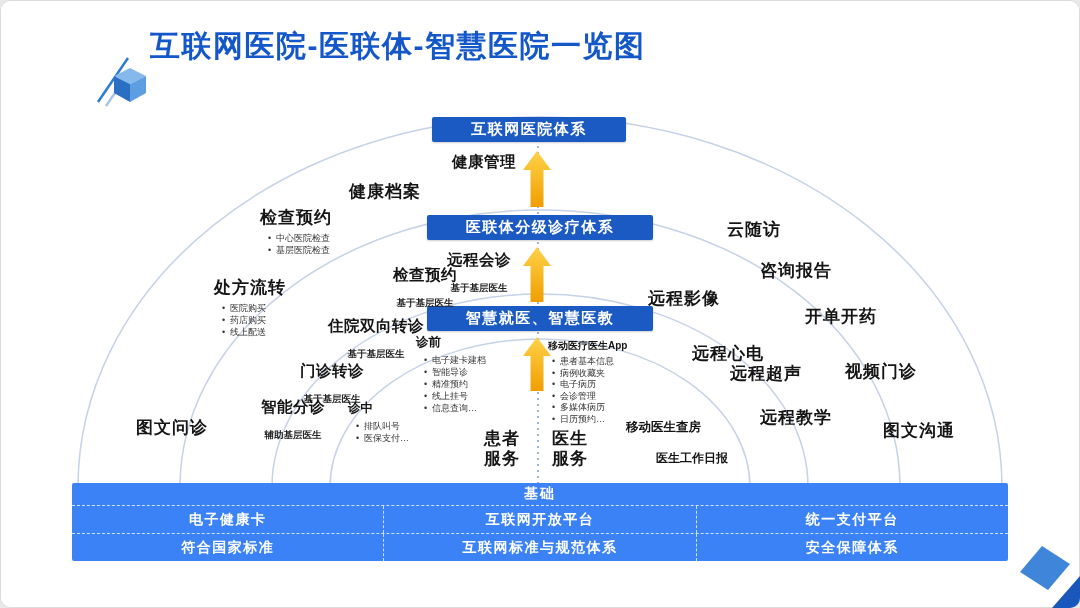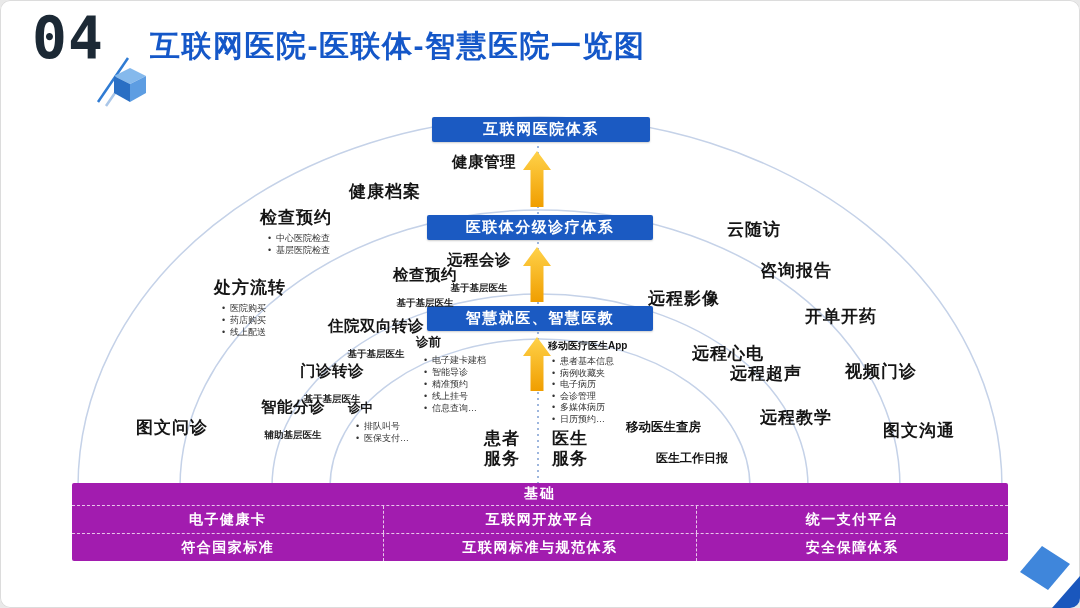--- a/index.html
+++ b/index.html
@@ -21,21 +21,21 @@
   .t-md{font-size:15.5px;font-weight:800;letter-spacing:.5px;white-space:nowrap;}
   .t-sm{font-size:12.5px;font-weight:800;white-space:nowrap;}
   .t-sm.light{font-weight:600;font-size:12px;}
   .t-xs{font-size:10px;font-weight:800;white-space:nowrap;}
   .sub{font-size:9.5px;font-weight:700;color:#222;margin-top:11px;white-space:nowrap;}
   ul.subs{list-style:none;margin:3px 0 0 8px;padding:0;font-size:9px;line-height:12px;color:#333;}
   ul.subs.tight{line-height:11.5px;margin-left:4px;}
   ul.subs li{position:relative;padding-left:8px;white-space:nowrap;}
   ul.subs li::before{content:"•";position:absolute;left:0;}
   .service{width:38px;font-size:17px;font-weight:800;line-height:20px;text-align:center;letter-spacing:1px;}
-  .foundation{position:absolute;left:72px;top:483px;width:936px;height:78px;background:#a21caf;
+  .foundation{position:absolute;left:72px;top:483px;width:936px;height:78px;background:#3b82f6;
               color:#fff;display:flex;flex-direction:column;border-radius:2px;}
   .f-head{height:22px;display:flex;align-items:center;justify-content:center;
           font-weight:800;font-size:14px;letter-spacing:2px;}
   .f-row{flex:1;display:flex;border-top:1px dashed rgba(255,255,255,.75);}
   .f-cell{flex:1;display:flex;align-items:center;justify-content:center;font-weight:700;
           font-size:14px;letter-spacing:1.5px;white-space:nowrap;}
   .f-cell + .f-cell{border-left:1px dashed rgba(255,255,255,.75);}
   .corner-svg{position:absolute;right:0;bottom:0;}
 </style>
 </head>
@@ -53,31 +53,30 @@
     <path d="M 78 487 A 462 370 0 0 1 1002 487" fill="none" stroke="#c5d2e8" stroke-width="1.5"></path>
     <path d="M 180 487 A 360 277 0 0 1 900 487" fill="none" stroke="#c5d2e8" stroke-width="1.5"></path>
     <path d="M 272 487 A 268 193 0 0 1 808 487" fill="none" stroke="#c5d2e8" stroke-width="1.5"></path>
     <path d="M 330 487 A 210 148 0 0 1 750 487" fill="none" stroke="#c5d2e8" stroke-width="1.5"></path>
     <line x1="538" y1="146" x2="538" y2="483" stroke="#7e9fd4" stroke-width="1.5" stroke-dasharray="2 4"></line>
     <polygon points="537,151 523,170 530.5,170 530.5,207 543.5,207 543.5,170 551,170" fill="url(#gold)"></polygon>
     <polygon points="537,247 523,266 530.5,266 530.5,302 543.5,302 543.5,266 551,266" fill="url(#gold)"></polygon>
     <polygon points="537,337 523,356 530.5,356 530.5,391 543.5,391 543.5,356 551,356" fill="url(#gold)"></polygon>
   </svg>
 
-  <div class="slide-num">04</div>
   <svg class="cube-svg" width="64" height="64" viewBox="0 0 64 64">
     <line x1="8" y1="56" x2="38" y2="12" stroke="#2f7bd3" stroke-width="2.5"></line>
     <line x1="16" y1="60" x2="27" y2="44" stroke="#a9c6e8" stroke-width="2.5"></line>
     <polygon points="40,22 56,30 40,38 24,30" fill="#85b9ec"></polygon>
     <polygon points="24,30 40,38 40,56 24,47" fill="#2a6fc4"></polygon>
     <polygon points="40,38 56,30 56,47 40,56" fill="#5d9de2"></polygon>
   </svg>
   <div class="title">互联网医院-医联体-智慧医院一览图</div>
 
-  <div class="banner" style="left:432px;top:117px;width:218px;height:25px">互联网医院体系</div>
+  <div class="banner" style="left:432px;top:117px;width:194px;height:25px">互联网医院体系</div>
   <div class="banner" style="left:427px;top:215px;width:226px;height:25px">医联体分级诊疗体系</div>
   <div class="banner" style="left:427px;top:306px;width:226px;height:25px">智慧就医、智慧医教</div>
 
   <div class="node" style="left:452px;top:152px">
     <div class="t-md">健康管理</div>
   </div>
   <div class="node center" style="left:447px;top:250px">
     <div class="t-md">远程会诊</div>
     <div class="sub">基于基层医生</div>
   </div>

